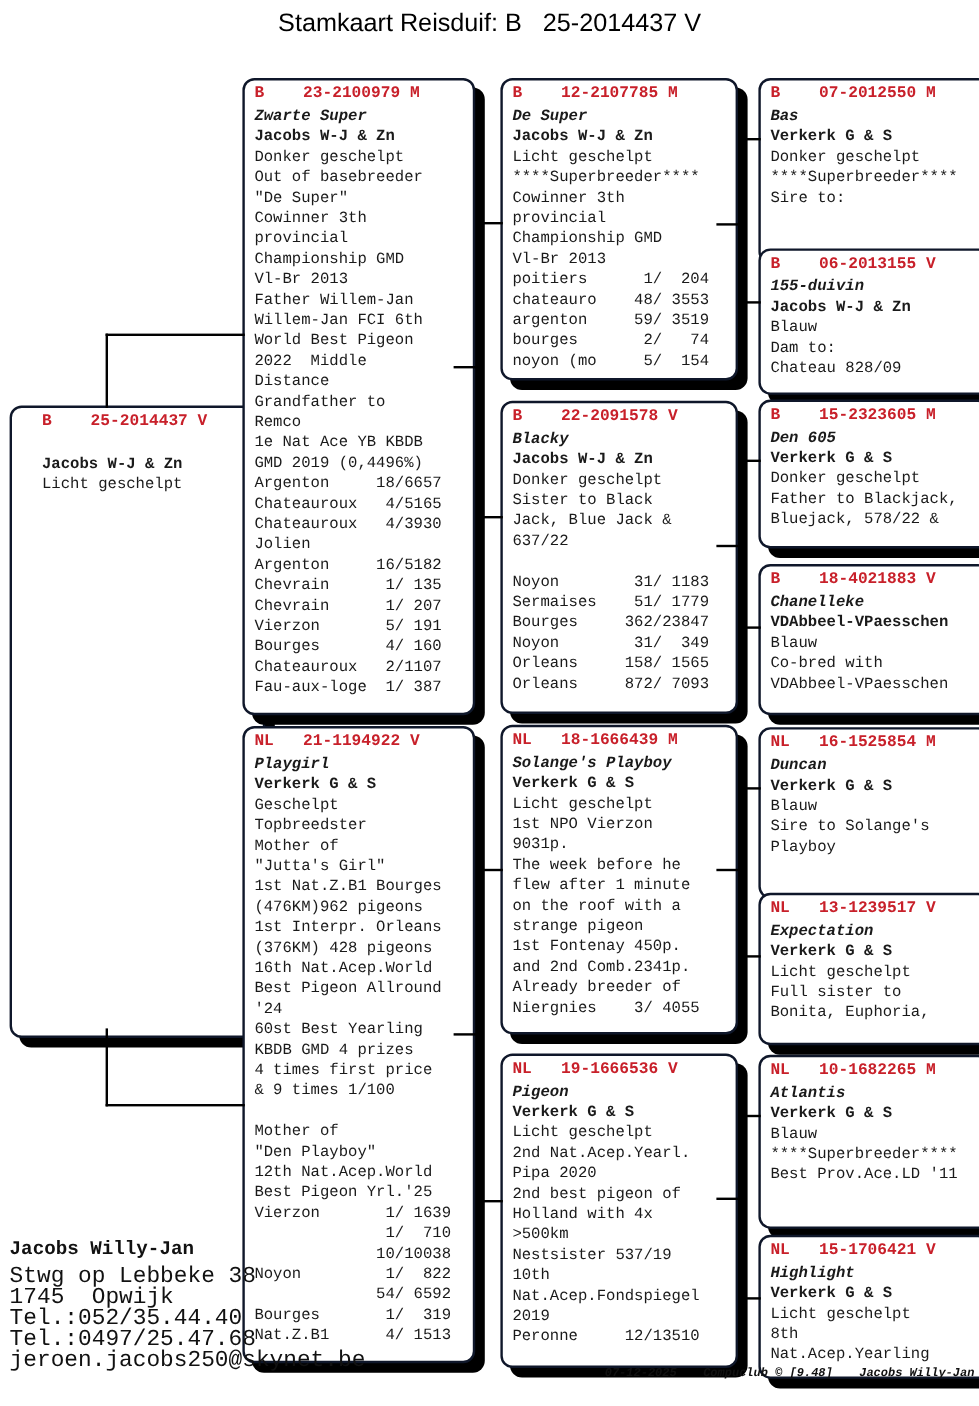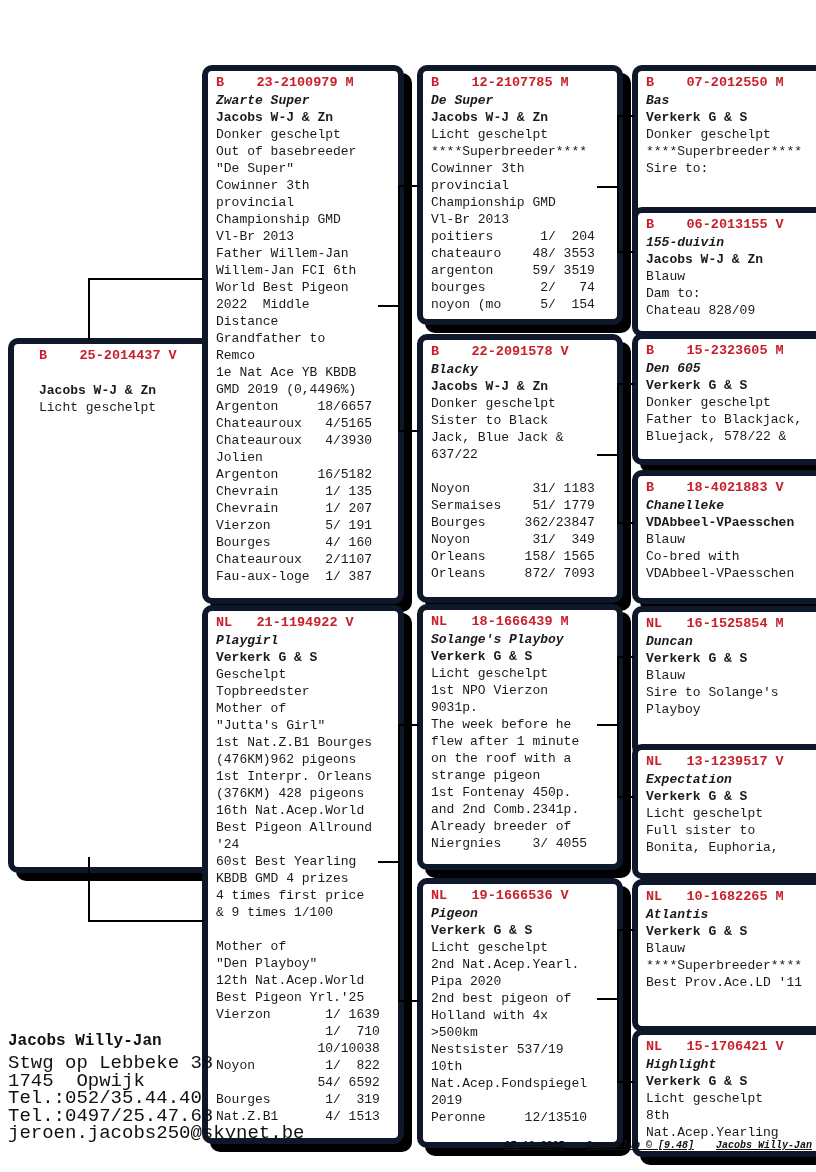--- a/index.html
+++ b/index.html
@@ -1,38 +1,39 @@
 <!DOCTYPE html>
 <html style="--accent: #c8202a;"><head>
 <meta charset="utf-8">
 <style>
   html,body{margin:0;padding:0;background:#fff;}
   .page{position:relative;width:816px;height:1172px;background:#ffffff;overflow:hidden;}
   .title{position:absolute;top:8px;left:0;width:100%;text-align:center;
          font-family:"Liberation Sans",sans-serif;font-size:21px;color:#000;white-space:pre;}
-  .box{position:absolute;background:#fff;border:6px solid #0f172a;border-radius:10px;
+  .box{position:absolute;background:#fff;border:2px solid #0f172a;border-radius:10px;
        box-shadow:8px 8px 0 #000;padding:3px 6px 3px 8px;overflow:hidden;
        font-family:"Liberation Mono",monospace;font-size:13px;line-height:17px;color:#1a1a1a;}
   .ring{color:var(--accent,#c8202a);font-weight:bold;font-size:13.5px;white-space:pre;min-height:18px;}
   .pname{font-weight:bold;font-style:italic;white-space:pre;min-height:17px;}
   .powner{font-weight:bold;white-space:pre;min-height:17px;}
   .pbody{white-space:pre;}
   .conn{position:absolute;border:0 solid #000;}
   .breeder{position:absolute;left:8px;top:1032px;font-family:"Liberation Mono",monospace;color:#111;}
   .breeder-name{font-size:16px;font-weight:bold;margin-bottom:5px;white-space:pre;}
   .breeder-addr{font-size:19px;line-height:17.5px;white-space:pre;}
   .footer{position:absolute;top:1140px;right:4px;font-family:"Liberation Mono",monospace;
           font-size:10px;font-style:italic;font-weight:bold;color:#111;}
-  .footer span{margin-left:16px;text-decoration:underline;}
+  .footer span{margin-left:16px;}
 </style>
 </head>
 <body>
 
 <div class="page">
 
+  <div class="title">Stamkaart Reisduif: B   25-2014437 V</div>
 
   <div class="box" style="left:8px;top:338px;width:178px;height:517px;padding-left:25px;">
     <div class="ring">B    25-2014437 V</div>
     <div class="pname"></div>
     <div class="powner">Jacobs W-J &amp; Zn</div>
     <div class="pbody">Licht geschelpt</div>
   </div>
 
   <div class="box" style="left:202px;top:65px;width:176px;height:521px;">
     <div class="ring">B    23-2100979 M</div>

